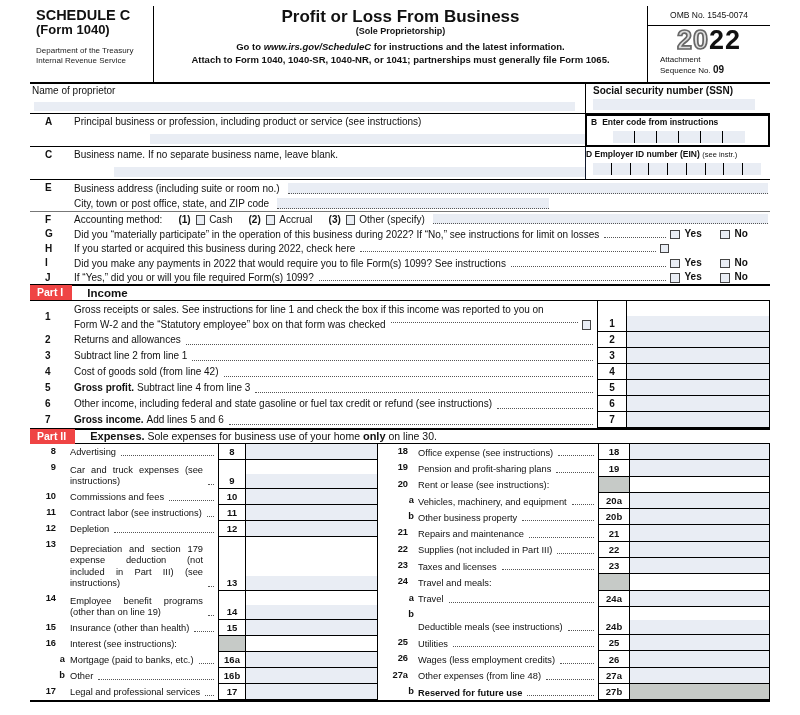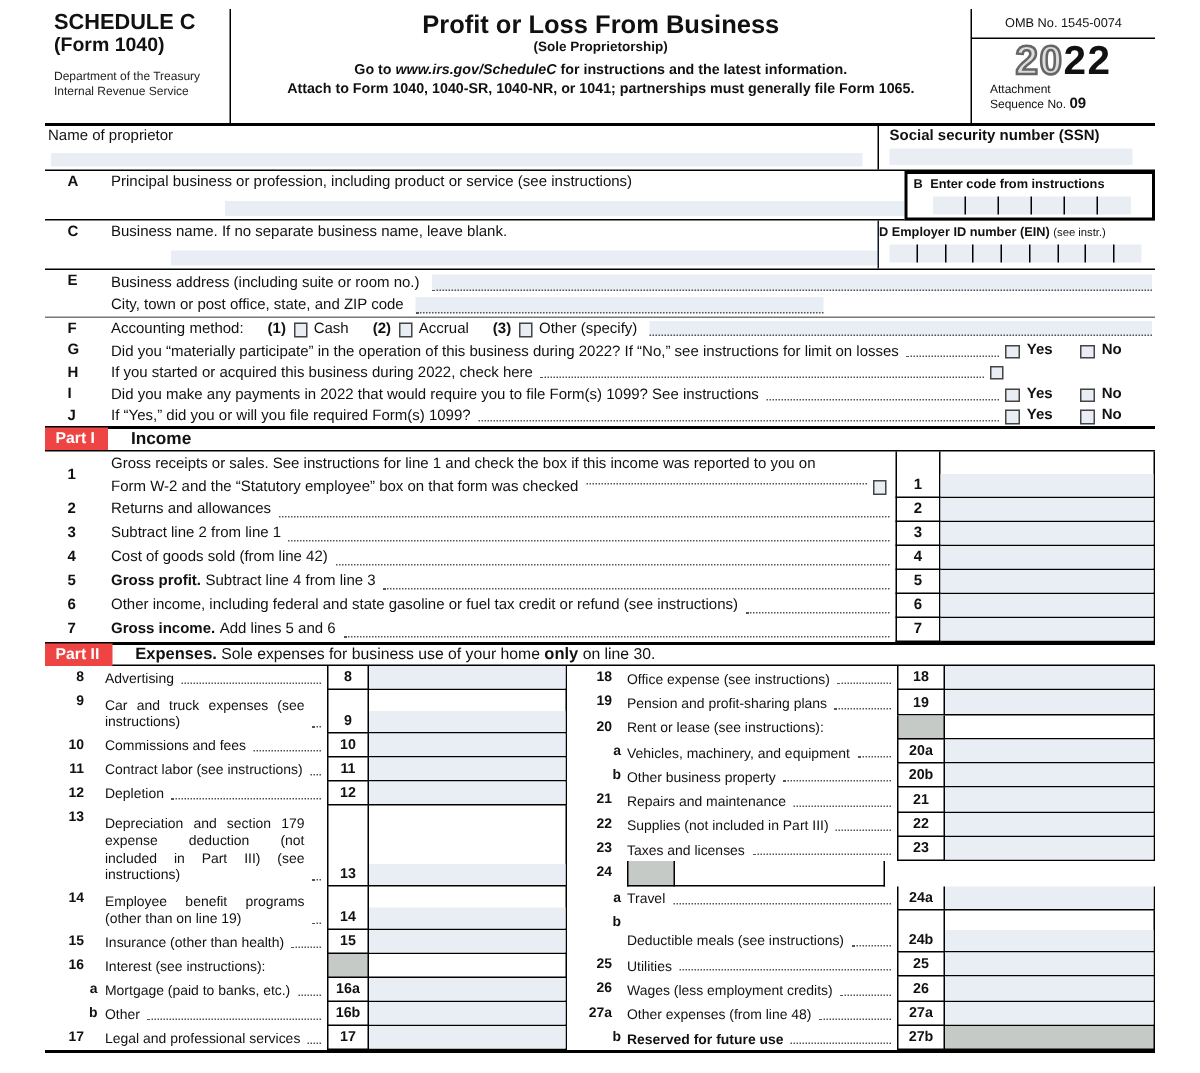--- a/index.html
+++ b/index.html
@@ -38,21 +38,21 @@
   .ssn-fill { margin-top:3px; width:162px; height:11px; background:var(--field); }
 
   .id-row { display:flex; border-top:1px solid #000; font-size:10px; }
   .lcol { width:44px; padding-left:15px; font-weight:bold; flex:none; padding-top:2px; }
   .rowA, .rowC { height:33px; }
   .rowE { height:32px; }
   .rowF { height:15px; border-top:1px solid #777; }
   .qrow { height:14.5px; border-top:none; }
   .id-main { flex:1; padding-top:2px; display:flex; flex-direction:column; }
   .fill-strip { margin-top:auto; height:10px; margin-bottom:2px; background:var(--field); }
-  .b-cell { width:167px; flex:none; }
+  .b-cell { width:185px; flex:none; }
   .bbox { border:2.5px solid #000; height:103%; padding:1px 2px 0 4px; font-size:8.5px; font-weight:bold; background:#fff; position:relative; z-index:2; }
   .blet { margin-right:5px; }
   .comb { display:flex; margin:4px auto 0; height:12px; background:var(--field); }
   .comb6 { width:132px; }
   .comb9 { width:168px; }
   .comb i { flex:1; border-left:1px solid #000; }
   .comb i:first-child { border-left:none; }
   .d-cell { width:185px; flex:none; border-left:1px solid #0f172a; padding:2px 2px 0 0; font-size:8.5px; }
   .d-bold { font-weight:bold; }
   .d-note { font-size:7.5px; }
@@ -597,20 +597,23 @@
             <span class="xt">Taxes and licenses</span>
             <i class="leader"></i>
           </div>
         <div class="xbox">23</div>
         <div class="xamt">
             <i class="strip"></i>
           </div>
       </div>
       <div class="xrow rh1">
         <div class="xletter">24</div>
+        <div class="xlabel">
+            <span class="xt">Travel and meals:</span>
+          </div>
         <div class="xbox gray"></div>
         <div class="xamt"></div>
       </div>
       <div class="xrow rh1">
         <div class="xletter sub">a</div>
         <div class="xlabel">
             <span class="xt">Travel</span>
             <i class="leader"></i>
           </div>
         <div class="xbox">24a</div>

